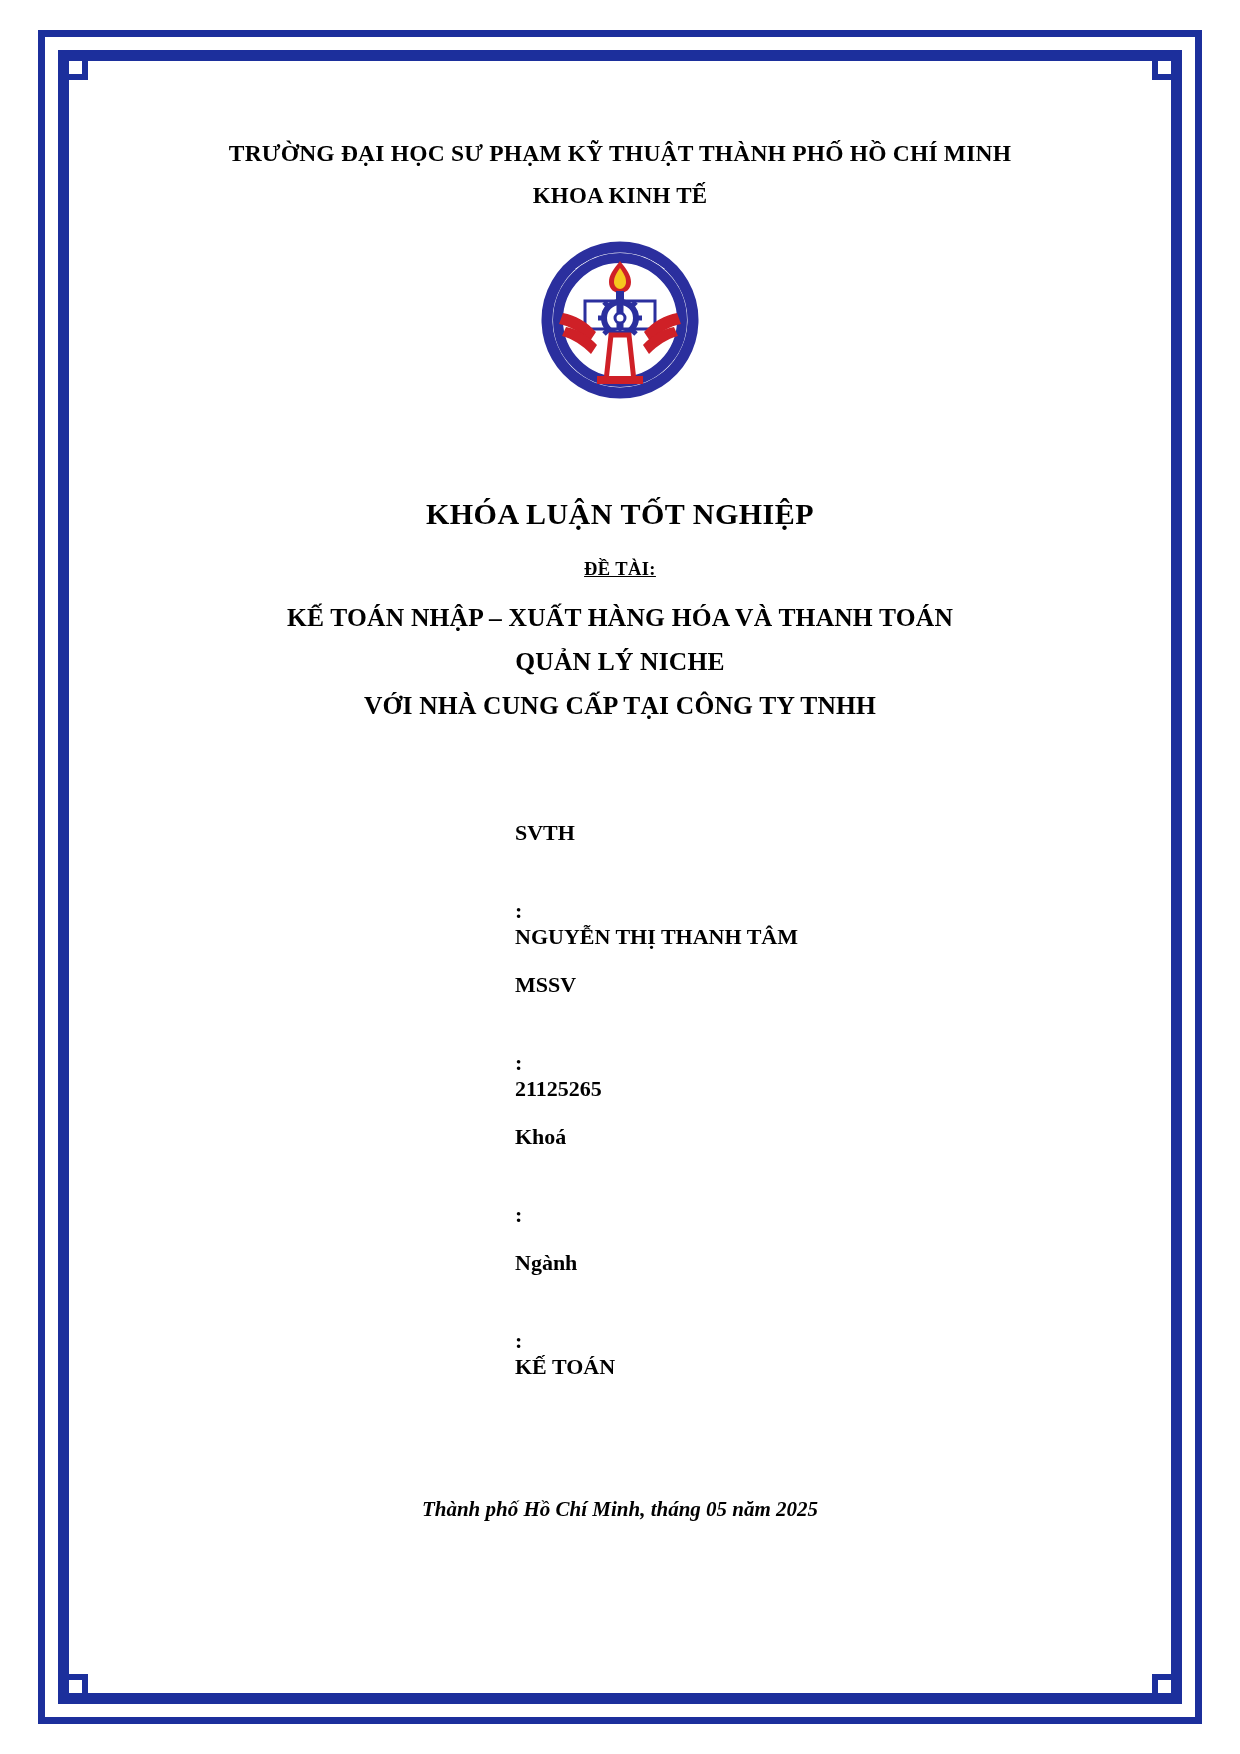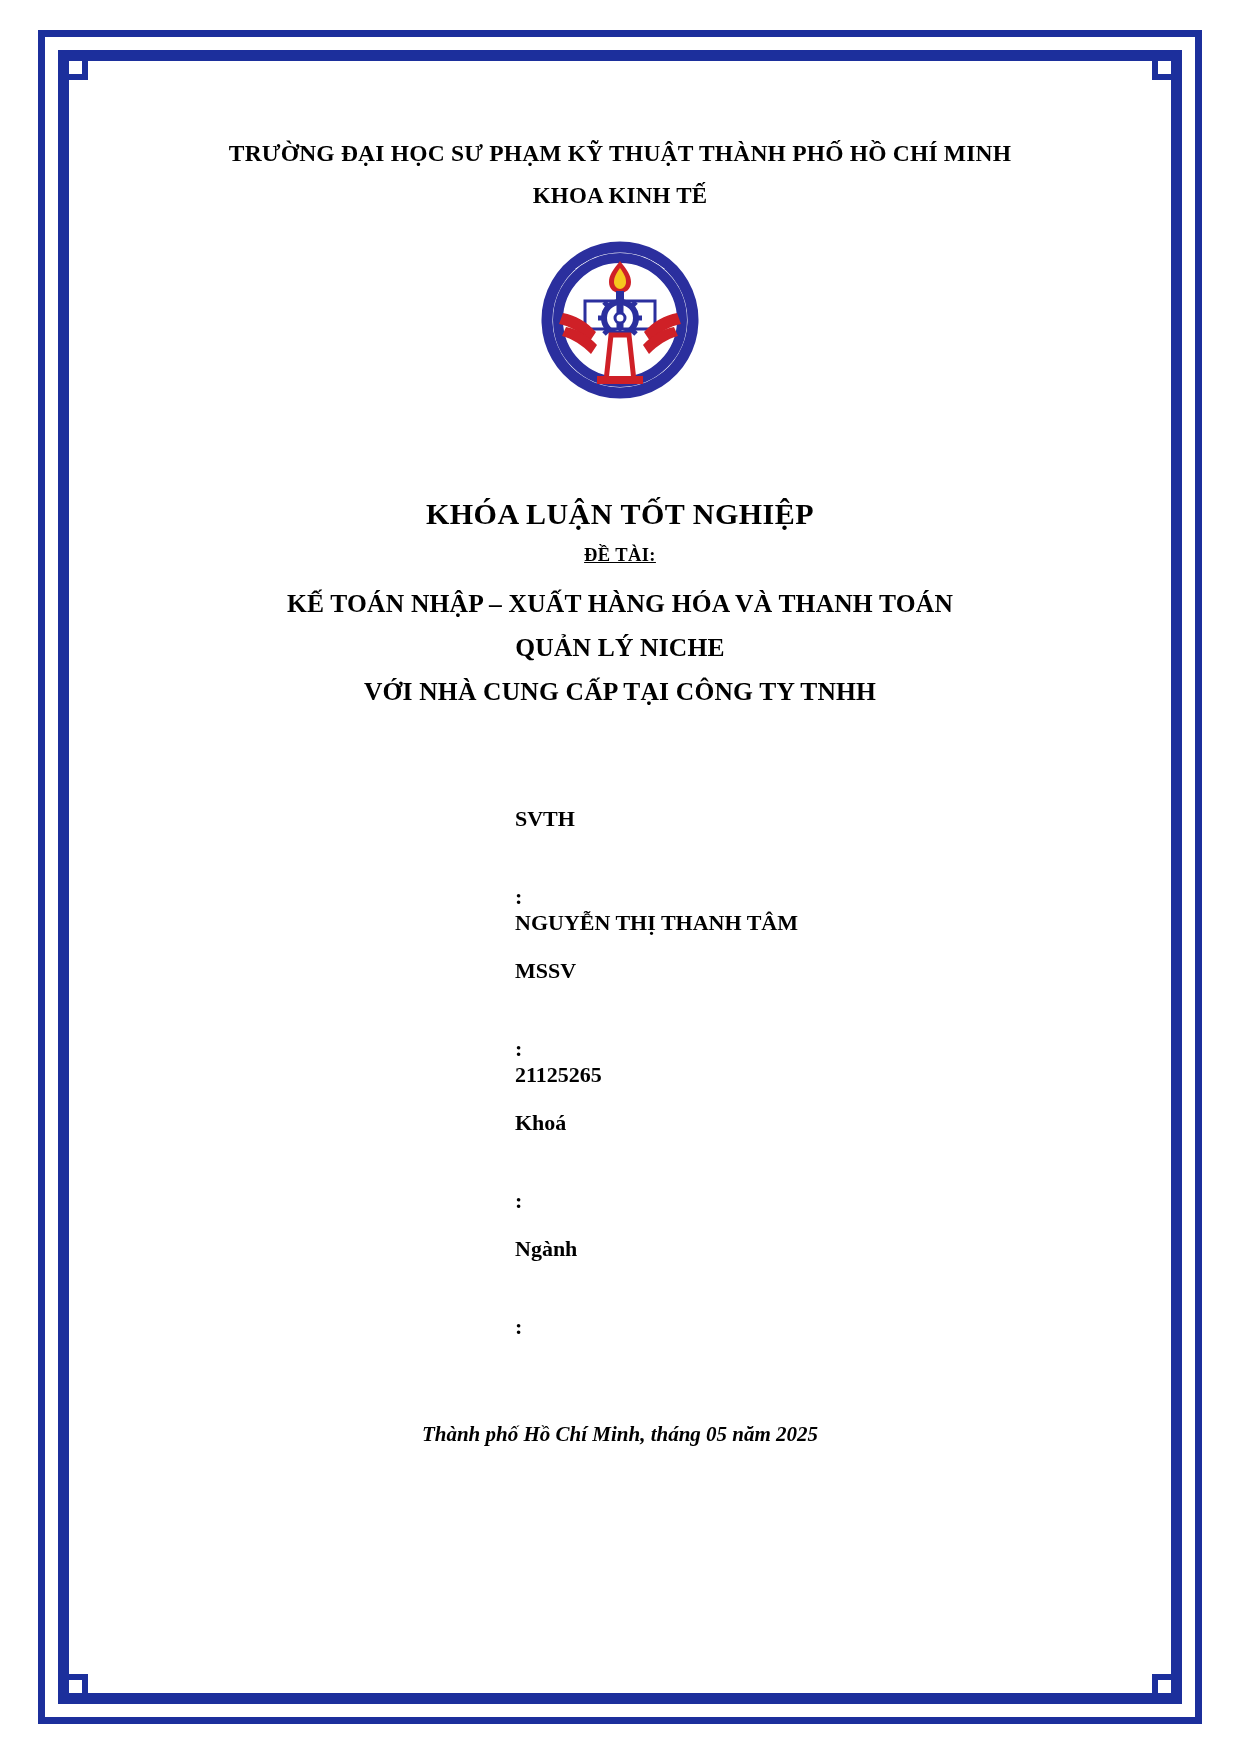--- a/index.html
+++ b/index.html
@@ -105,21 +105,21 @@
   }
 
   .thesis-type {
     margin-top: 92px;
     font-size: 30px;
     font-weight: bold;
     letter-spacing: 0.5px;
     font-family: Liberation Serif, serif;
   }
   .subject-label {
-    margin-top: 14px;
+    margin-top: 28px;
     font-size: 18.5px;
     font-weight: bold;
     text-decoration: underline;
     letter-spacing: 0.4px;
   }
   .title-block {
     margin-top: 16px;
   }
   .title-line {
     font-size: 25.5px;
@@ -148,21 +148,21 @@
   }
   .meta-colon {
     width: 22px;
     flex: 0 0 22px;
   }
   .meta-val {
     flex: 1;
   }
 
   .footer-place {
-    margin-top: 82px;
+    margin-top: 117px;
     font-size: 21px;
     font-weight: bold;
     font-style: italic;
   }
 
   
   svg.logo { display: block; }
 </style>
 </head>
 <body>
@@ -247,19 +247,20 @@
         <span class="meta-colon">:</span>
         <span class="meta-val">21125265</span>
       </div>
       <div class="meta-row">
         <span class="meta-key">Khoá</span>
         <span class="meta-colon">:</span>
       </div>
       <div class="meta-row">
         <span class="meta-key">Ngành</span>
         <span class="meta-colon">:</span>
+        <span class="meta-val">KẾ TOÁN</span>
       </div>
     </div>
 
     <div class="footer-place">Thành phố Hồ Chí Minh, tháng 05 năm 2025</div>
 
   </div>
 </div>
 
 </body></html>

